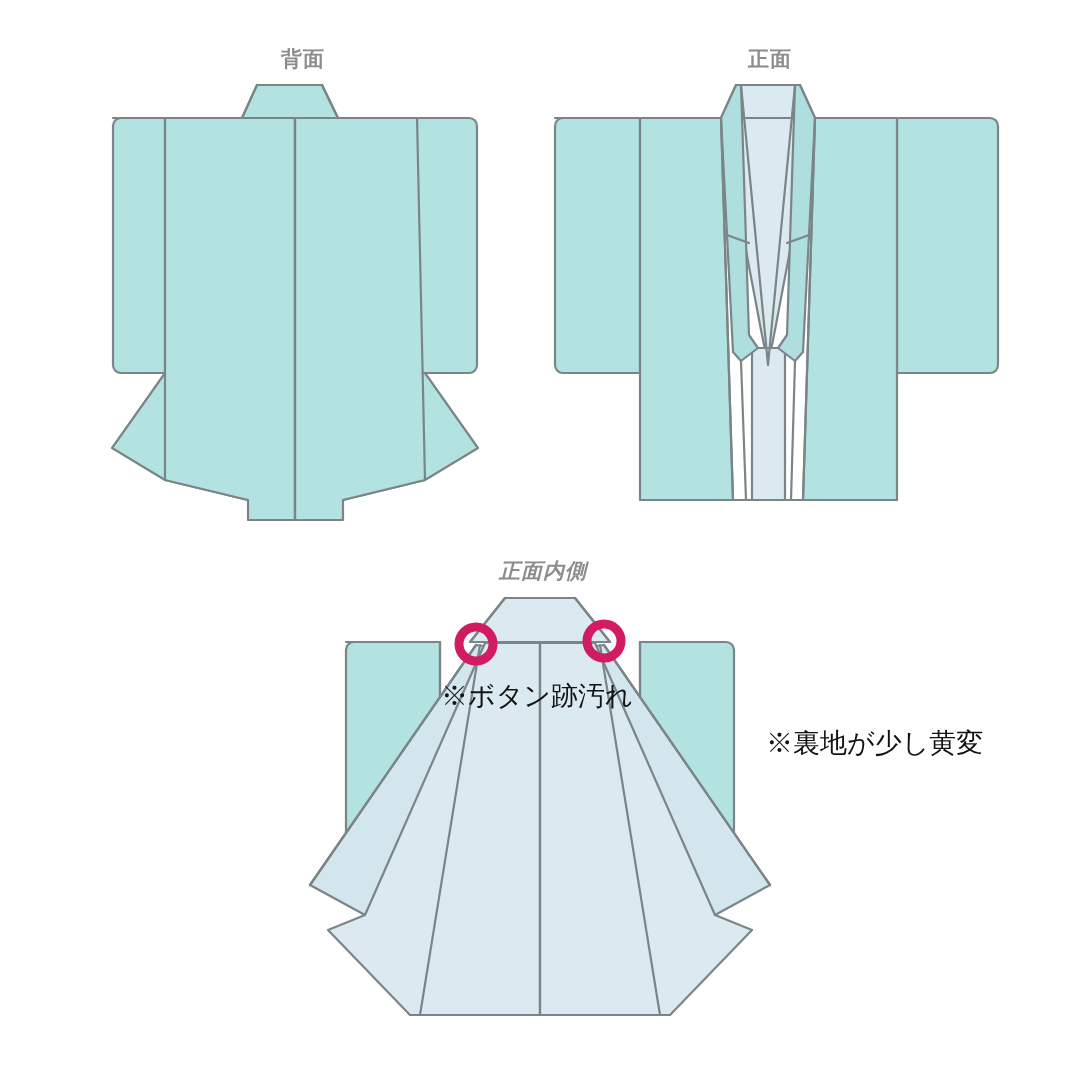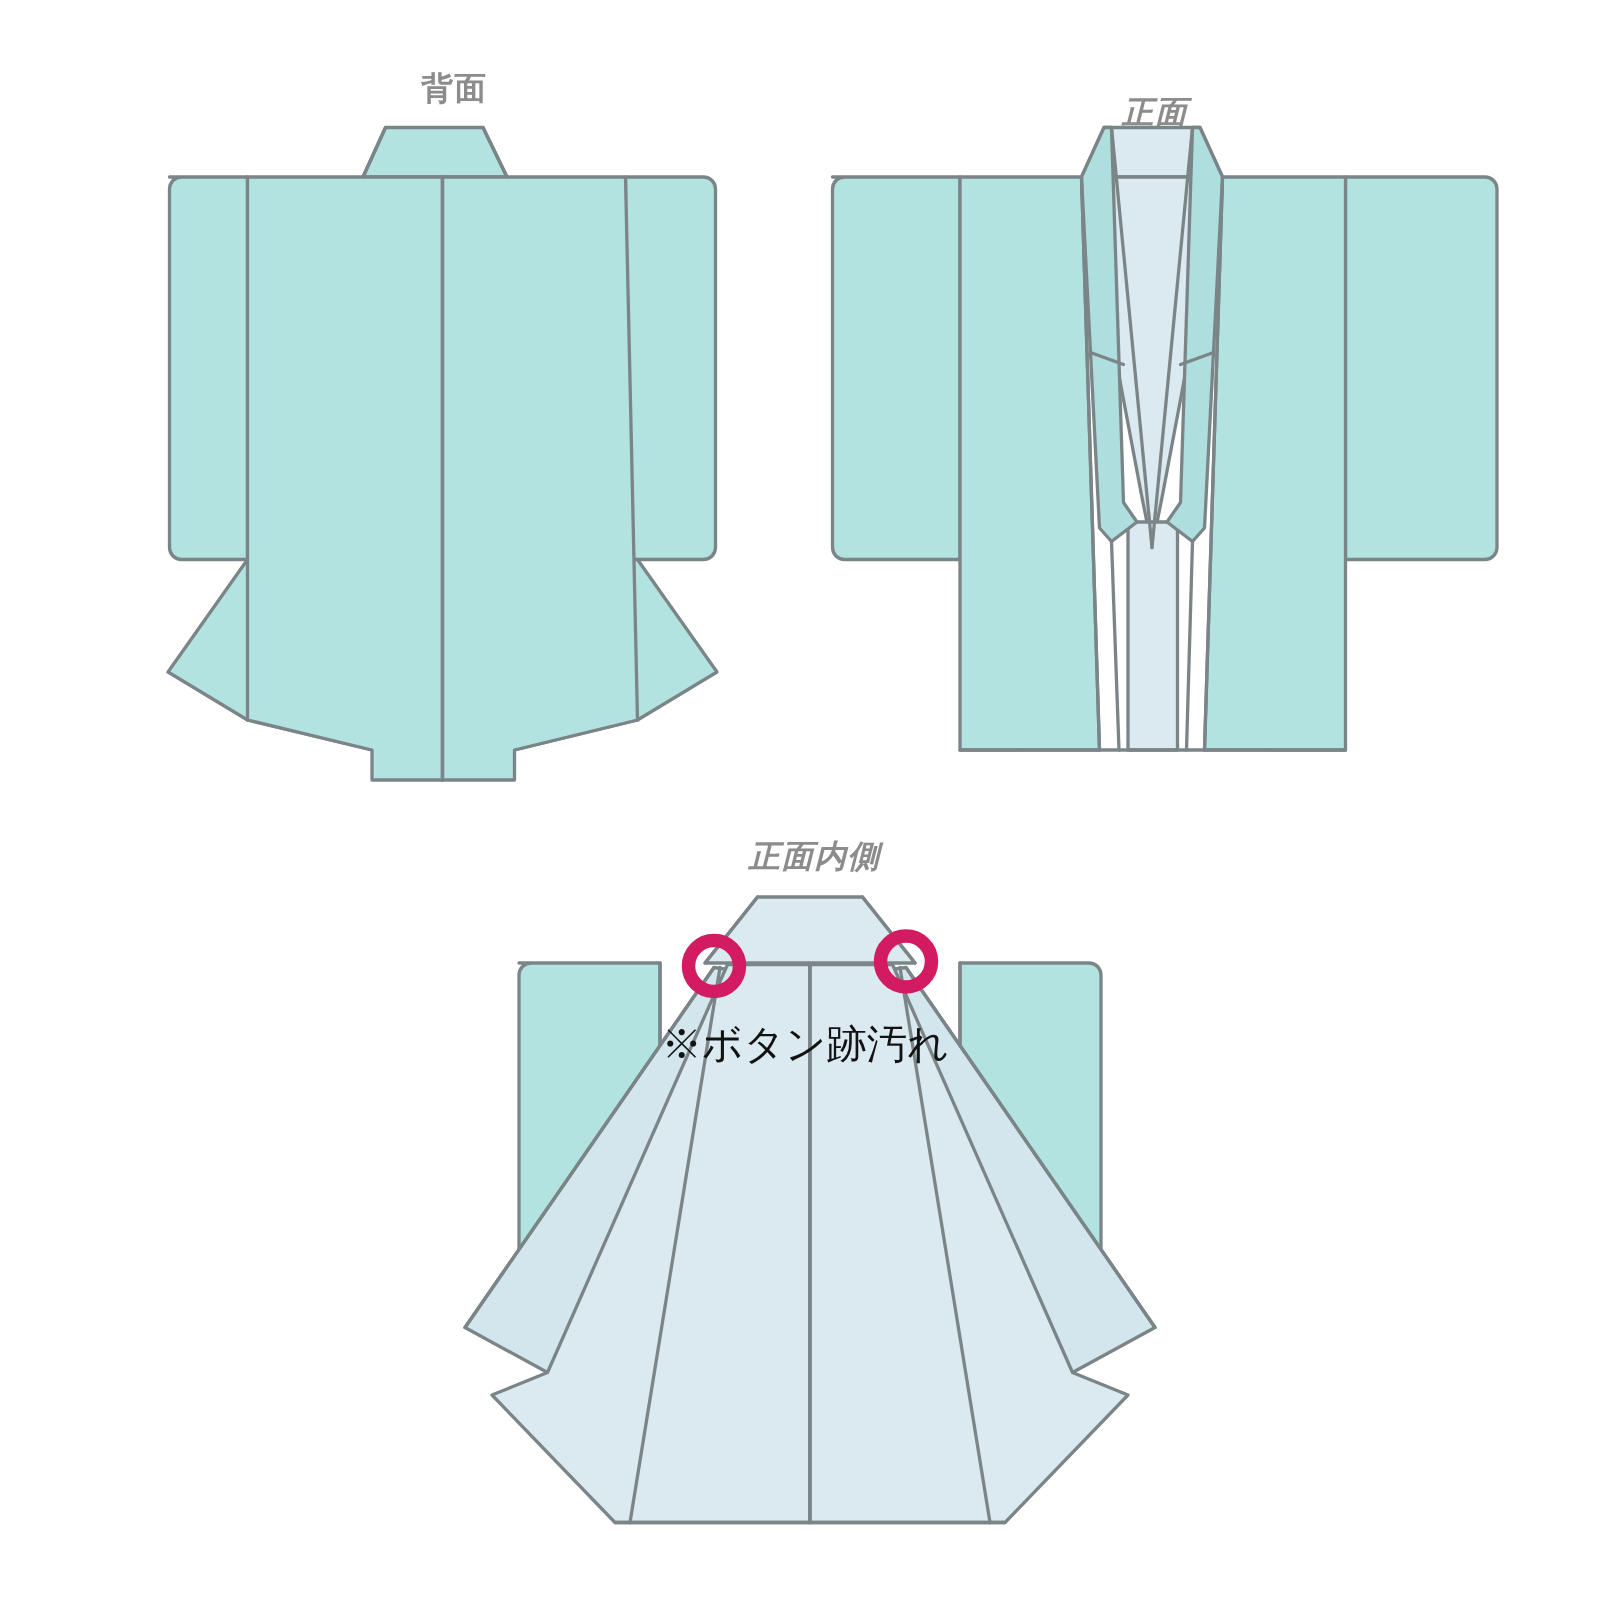--- a/index.html
+++ b/index.html
@@ -23,21 +23,21 @@
     position: absolute;
     font-size: 21px;
     font-weight: bold;
     color: #8c8c8c;
     letter-spacing: 1px;
     white-space: nowrap;
     text-align: center;
     transform: translateX(-50%);
   }
   #label-back  { left: 303px; top: 45px; }
-  #label-front { left: 770px; top: 61px; font-style: italic; }
+  #label-front { left: 770px; top: 45px; }
   #label-inner { left: 543px; top: 557px; font-style: italic; }
 
   .annotation {
     position: absolute;
     font-size: 27px;
     color: #121212;
     white-space: nowrap;
     font-family: Liberation Serif, serif;
   }
   #anno-button { left: 441px; top: 678px; }
@@ -160,14 +160,15 @@
 
     <line class="sl" x1="225" y1="13" x2="190" y2="57"></line>
     <line class="sl" x1="295" y1="13" x2="330" y2="57"></line>
 
     <circle class="ring" cx="196" cy="59" r="17"></circle>
     <circle class="ring" cx="324" cy="56" r="17"></circle>
   </svg>
 
   <div class="annotation" id="anno-button">※ボタン跡汚れ</div>
 
+  <div class="annotation" id="anno-lining">※裏地が少し黄変</div>
 
 </div>
 
 </body></html>

